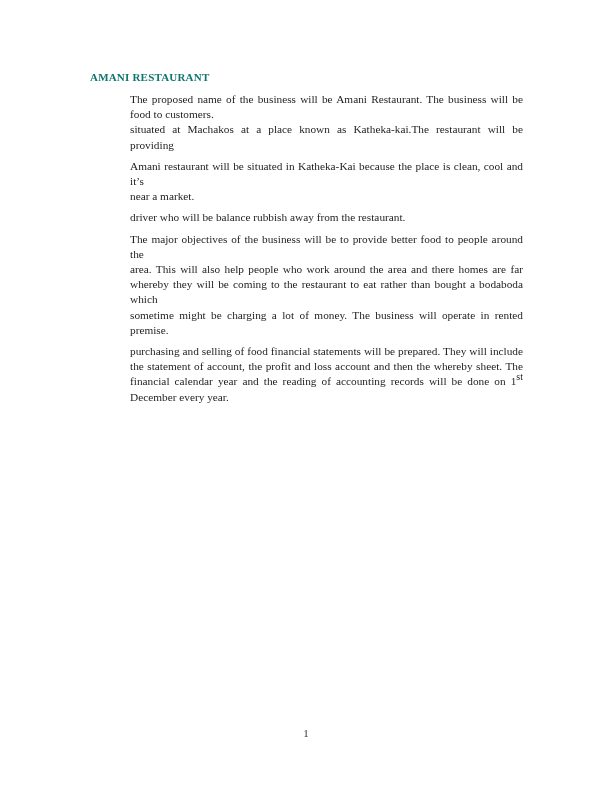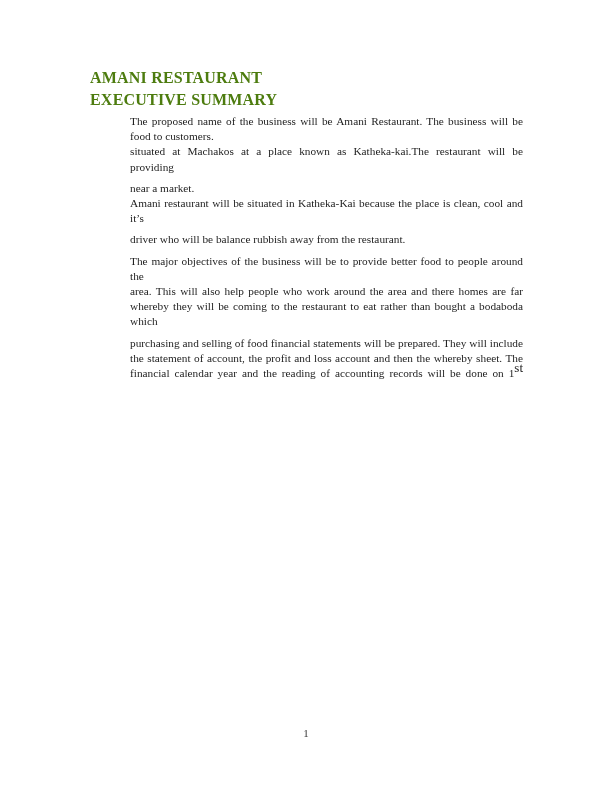--- a/index.html
+++ b/index.html
@@ -18,42 +18,42 @@
     width: 612px; height: 792px;
     background: #ffffff;
   }
   .content {
     position: absolute;
     left: 90px;
     top: 70px;
     width: 433px;
   }
   .doc-title, .doc-heading {
-    font-size: 16px;
+    font-size: 11px;
     font-weight: 700;
     line-height: 15px;
     margin-bottom: 7px;
     letter-spacing: 0.2px;
-    color: #4d7c0f;
+    color: #0f766e;
   }
   .para {
     margin-bottom: 6px;
     font-size: 11.3px;
     line-height: 15.2px;
   }
   .line {
     text-align: justify;
     text-align-last: justify;
     margin-left: 40px;
   }
   .line.last {
     text-align-last: left;
   }
   sup.ordinal {
-    font-size: 13px;
+    font-size: 10px;
     line-height: 0;
     vertical-align: super;
   }
   .page-number {
     position: absolute;
     left: 0;
     top: 727px;
     width: 612px;
     text-align: center;
     font-size: 11px;
@@ -61,45 +61,46 @@
   }
 </style>
 </head>
 <body>
 
 <div class="page">
   <div class="content">
 
     <div class="doc-title">AMANI RESTAURANT</div>
 
-    <div class="doc-heading">EXECUTIVE SUMMARY</div>
 
     <div class="para">
       <div class="line">The proposed name of the business will be Amani Restaurant. The business will be</div>
       <div class="line last">food to customers.</div>
       <div class="line">situated at Machakos at a place known as Katheka-kai.The restaurant will be providing</div>
     </div>
 
     <div class="para">
+      <div class="line">Amani restaurant will be situated in Katheka-Kai because the place is clean, cool and it’s</div>
       <div class="line last">near a market.</div>
-      <div class="line">Amani restaurant will be situated in Katheka-Kai because the place is clean, cool and it’s</div>
     </div>
 
     <div class="para">
       <div class="line last">driver who will be balance rubbish away from the restaurant.</div>
     </div>
 
     <div class="para">
       <div class="line">The major objectives of the business will be to provide better food to people around the</div>
       <div class="line">area. This will also help people who work around the area and there homes are far</div>
       <div class="line">whereby they will be coming to the restaurant to eat rather than bought a bodaboda which</div>
+      <div class="line last">sometime might be charging a lot of money. The business will operate in rented premise.</div>
     </div>
 
     <div class="para">
       <div class="line">purchasing and selling of food financial statements will be prepared. They will include</div>
       <div class="line">the statement of account, the profit and loss account and then the whereby sheet. The</div>
       <div class="line"><span>financial calendar year and the reading of accounting records will be done on 1</span><sup class="ordinal">st</sup></div>
+      <div class="line last">December every year.</div>
     </div>
 
   </div>
 
   <div class="page-number">1</div>
 </div>
 
 </body></html>

